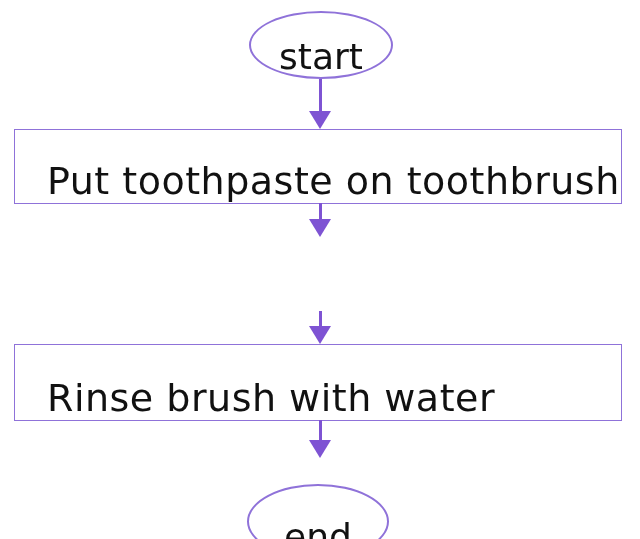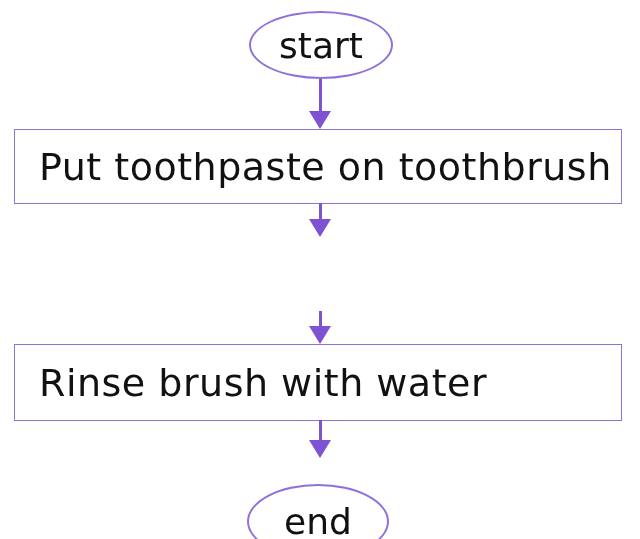--- a/index.html
+++ b/index.html
@@ -16,38 +16,38 @@
   .canvas {
     position: relative;
     width: 640px;
     height: 539px;
     background: var(--color-background);
     overflow: hidden;
   }
   .node {
     position: absolute;
     display: flex;
-    align-items: center;
+    align-items: flex-end;
     background: var(--color-background);
     color: var(--color-text);
   }
   .terminal {
     border: 2px solid var(--color-shape-border);
     border-radius: 50%;
     justify-content: center;
     font-size: 36px;
   }
   .terminal-start { left: 249px; top: 11px;  width: 144px; height: 68px; }
   .terminal-end   { left: 247px; top: 484px; width: 142px; height: 75px; }
   .process {
     left: 14px;
     width: 608px;
     border: 1.5px solid var(--color-shape-border);
     justify-content: flex-start;
-    padding-left: 24px;
+    padding-left: 32px;
     font-size: 38px;
     letter-spacing: 0.5px;
   }
   .process-1 { top: 129px; height: 75px; }
   .process-2 { top: 237px; height: 75px; }
   .process-3 { top: 344px; height: 77px; }
   .node-label { white-space: pre; }
   .arrow-line {
     position: absolute;
     left: 318.5px;

